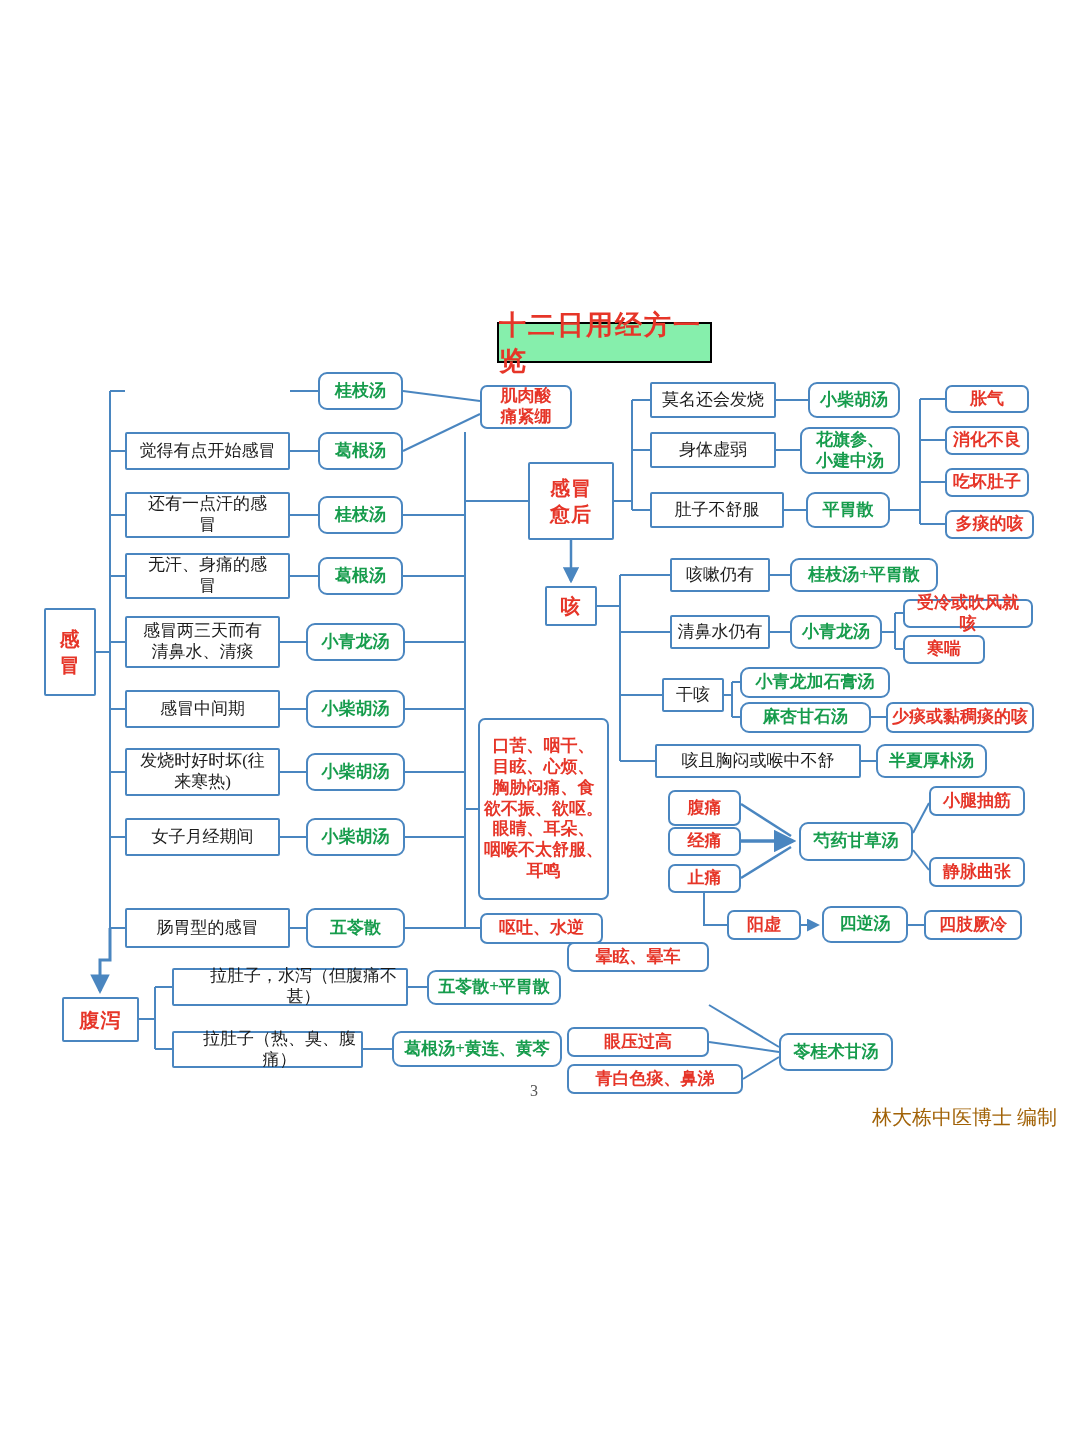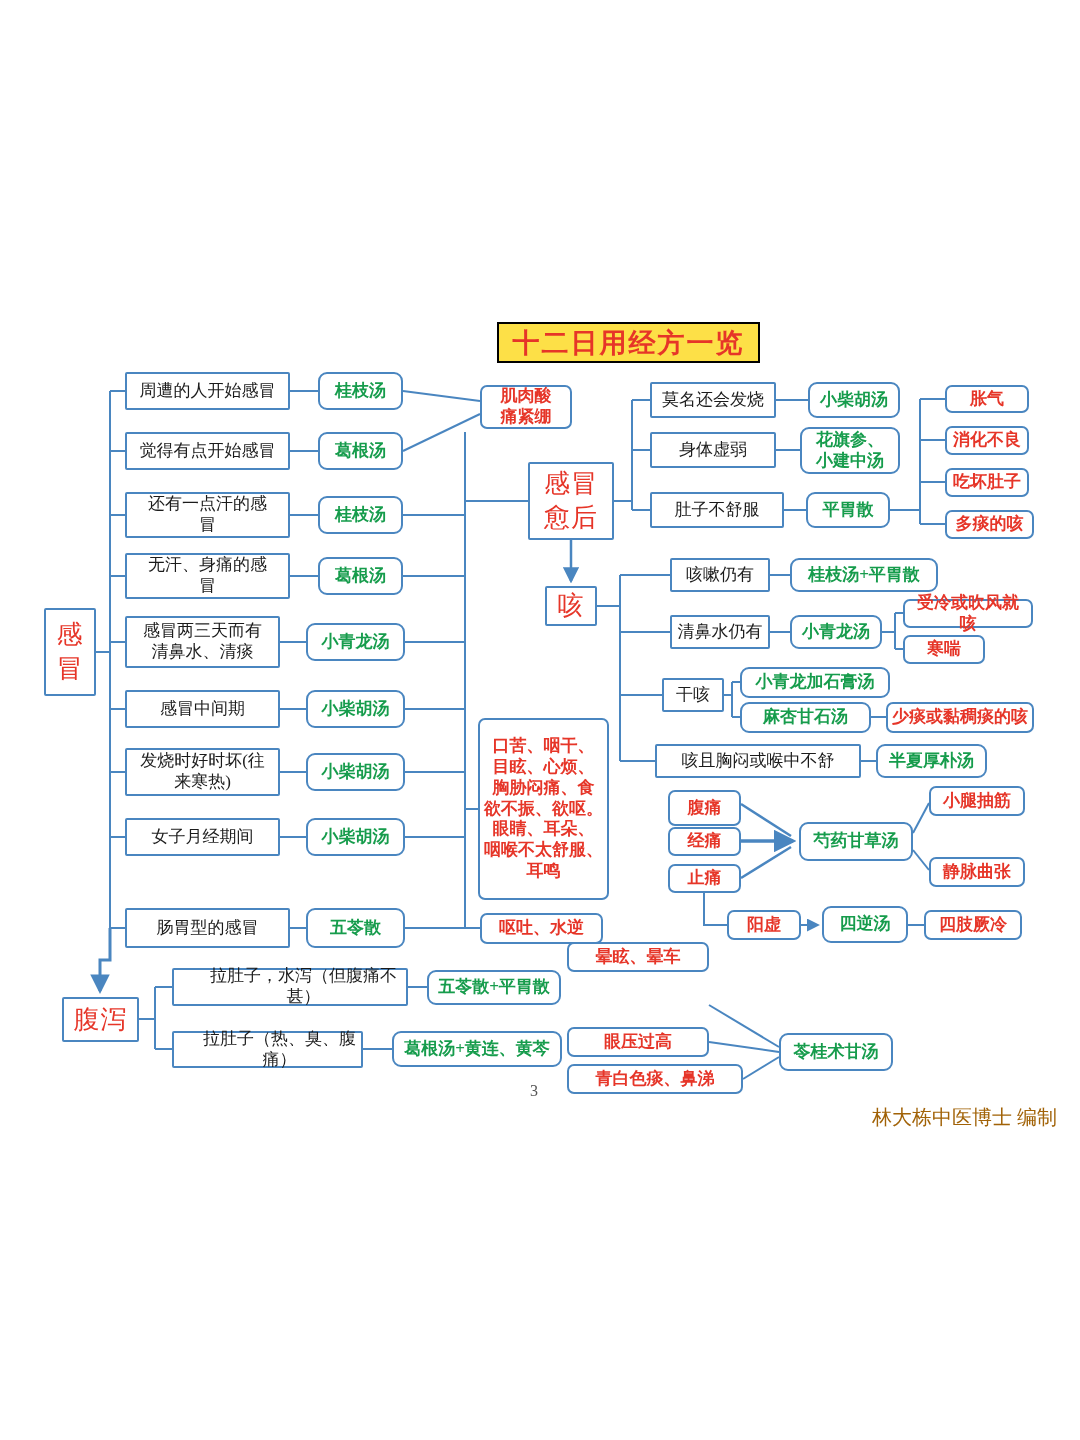--- a/index.html
+++ b/index.html
@@ -16,26 +16,26 @@
     position:absolute;box-sizing:border-box;background:#fff;
     border:2px solid var(--line);
     display:flex;align-items:center;justify-content:center;
     text-align:center;white-space:pre-line;line-height:1.22;
     padding:2px 4px;font-size:17px;color:var(--ink);
   }
   .symptom{border-radius:2px;}
   .remedy{color:var(--green);font-weight:700;border-radius:9px;}
   .note{color:var(--red);font-weight:600;border-radius:7px;}
   .category{
-    color:var(--red);font-weight:400;font-size:26px;
+    color:var(--red);font-weight:700;font-size:20px;
     border-width:2.5px;border-radius:2px;line-height:1.3;letter-spacing:1px;
   }
   .title-box{
-    position:absolute;left:497px;top:322px;width:263px;height:41px;
-    box-sizing:border-box;border:2.5px solid #000;background:#fde047;
+    position:absolute;left:497px;top:322px;width:215px;height:41px;
+    box-sizing:border-box;border:2.5px solid #000;background:#86efac;
     display:flex;align-items:center;justify-content:center;
     color:var(--red);font-size:27px;font-weight:700;letter-spacing:2px;
   }
   .page-num{position:absolute;left:530px;top:1082px;font-size:16px;color:#555;}
   .footer-credit{position:absolute;left:872px;top:1104px;font-size:20px;color:#a16207;}
 </style>
 </head>
 <body>
 
 <div class="page">
@@ -128,21 +128,20 @@
       <polyline points="709,1005 779,1047" fill="none" stroke="#4a86c0" stroke-width="2"></polyline>
       <polyline points="709,1042 779,1052" fill="none" stroke="#4a86c0" stroke-width="2"></polyline>
       <polyline points="743,1079 779,1057" fill="none" stroke="#4a86c0" stroke-width="2"></polyline>
     </svg>
 
   <div class="title-box">十二日用经方一览</div>
   <div class="page-num">3</div>
   <div class="footer-credit">林大栋中医博士 编制</div>
 <div class="node category" style="left: 44px; top: 608px; width: 52px; height: 88px;">感
 冒</div>
-    <div class="node symptom" style="left: 125px; top: 372px; width: 165px; height: 38px;">周遭的人开始感冒</div>
     <div class="node symptom" style="left: 125px; top: 432px; width: 165px; height: 38px;">觉得有点开始感冒</div>
     <div class="node symptom" style="left: 125px; top: 492px; width: 165px; height: 46px;">还有一点汗的感
 冒</div>
     <div class="node symptom" style="left: 125px; top: 553px; width: 165px; height: 46px;">无汗、身痛的感
 冒</div>
     <div class="node symptom" style="left: 125px; top: 616px; width: 155px; height: 52px;">感冒两三天而有
 清鼻水、清痰</div>
     <div class="node symptom" style="left: 125px; top: 690px; width: 155px; height: 38px;">感冒中间期</div>
     <div class="node symptom" style="left: 125px; top: 748px; width: 155px; height: 48px;">发烧时好时坏(往
 来寒热)</div>

